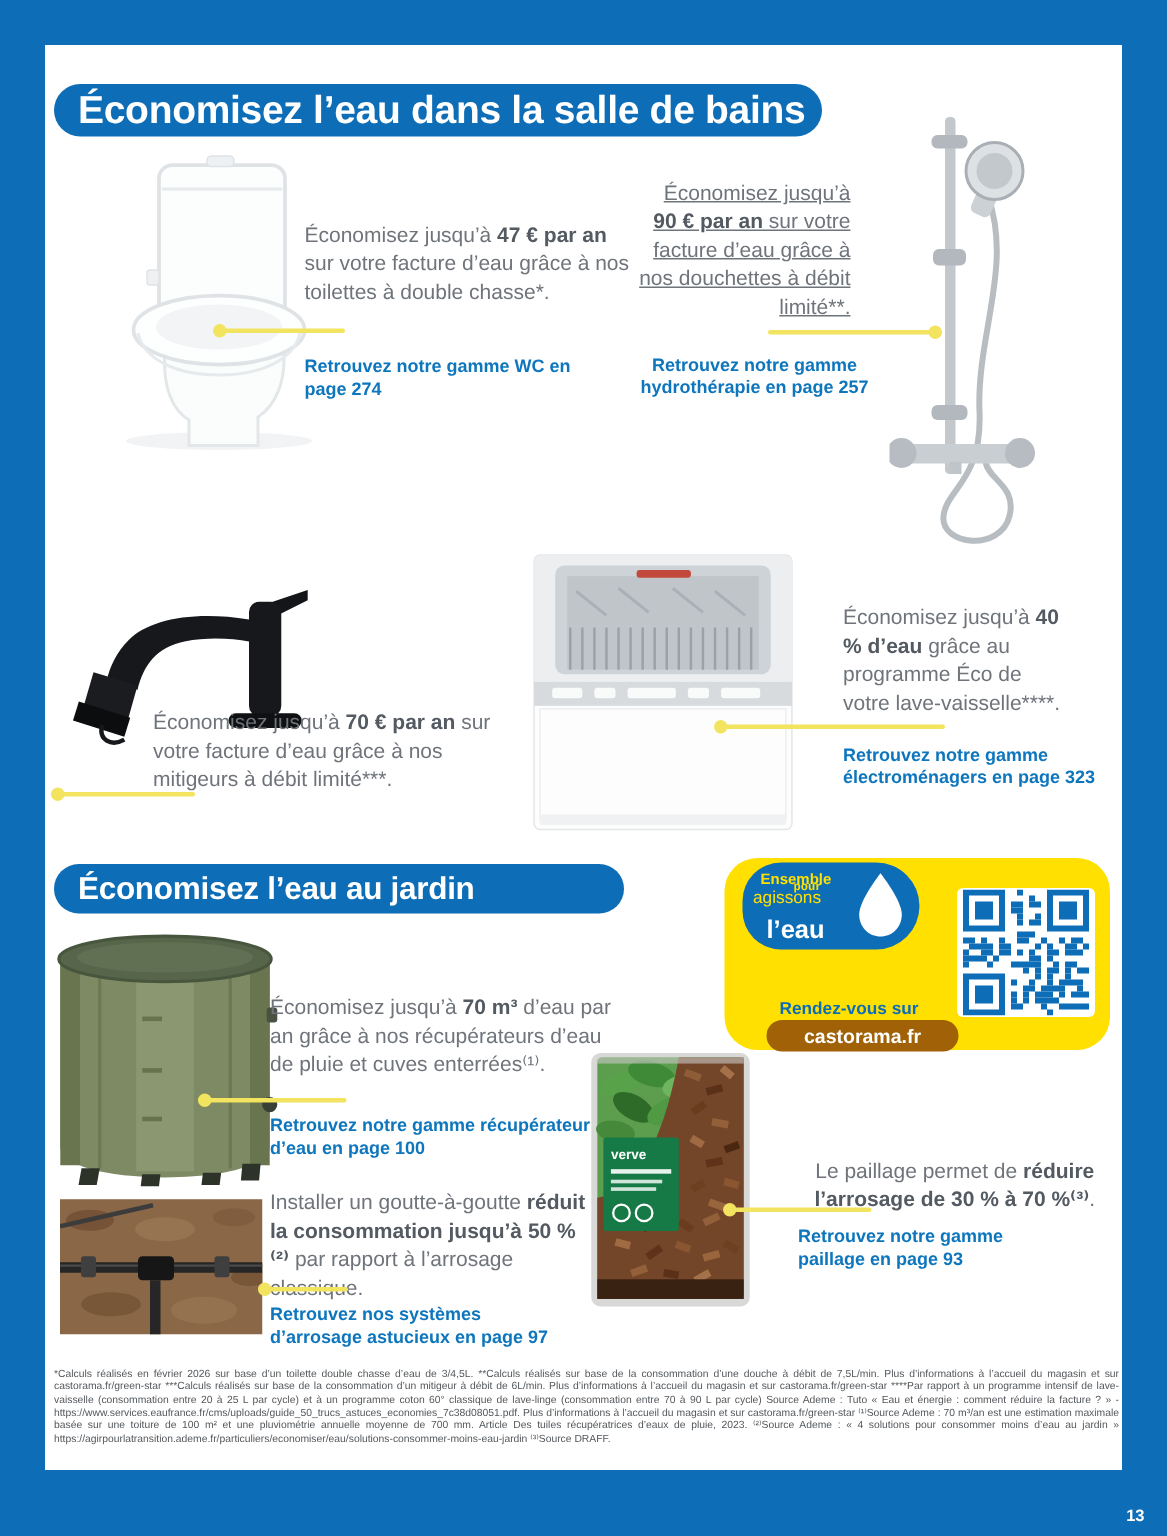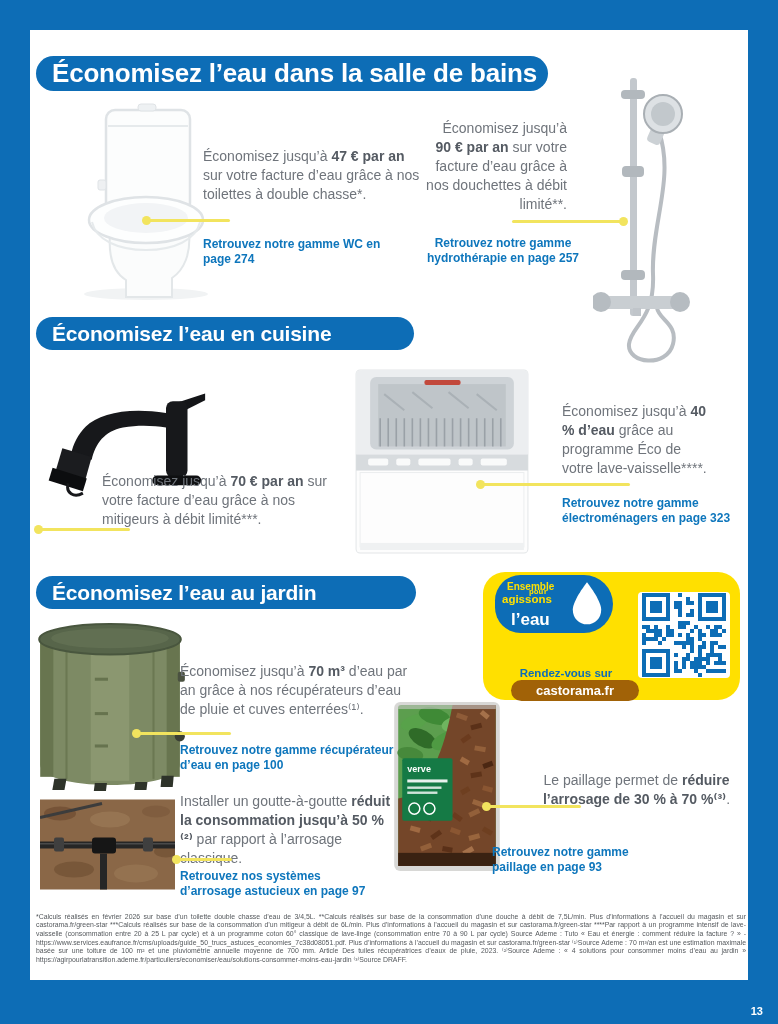--- a/index.html
+++ b/index.html
@@ -14,21 +14,21 @@
   .link{position:absolute;display:block;color:#0e76bc;font-weight:bold;font-size:12px;line-height:15px;
         text-decoration:none;cursor:pointer;}
   .callout{position:absolute;height:3px;background:#f2e45e;border-radius:2px;}
   .callout .dot{position:absolute;width:9px;height:9px;border-radius:50%;background:#f2e45e;top:-3px;}
   .dot-left .dot{left:-4px;} .dot-right .dot{right:-4px;}
   .art{position:absolute;}
   
   .promo-box{position:absolute;left:483px;top:572px;width:257px;height:128px;background:#ffe000;border-radius:22px;}
   .badge{position:absolute;left:12px;top:3px;width:118px;height:58px;background:#0d6db6;border-radius:30px 34px 34px 30px;}
   .badge .l1{position:absolute;left:12px;top:6px;color:#ffe000;font-weight:bold;font-size:10px;}
-  .badge .l2{position:absolute;left:7px;top:18px;color:#ffe000;font-weight:bold;font-size:11.5px;}
+  .badge .l2{position:absolute;left:7px;top:18px;color:#ffe000;font-weight:normal;font-size:11.5px;}
   .badge .l3{position:absolute;left:34px;top:12px;color:#ffe000;font-weight:bold;font-size:8px;font-family:Liberation Mono, monospace;}
   .badge .l4{position:absolute;left:16px;top:35px;color:#ffffff;font-weight:bold;font-size:17px;}
   .badge .drop{position:absolute;left:74px;top:4px;}
   .promo-title{position:absolute;left:0;top:63px;width:166px;text-align:center;color:#0d6db6;
                font-weight:bold;font-size:13.5px;line-height:15px;}
   .promo-sub{position:absolute;left:0;top:95px;width:166px;text-align:center;color:#0d6db6;
              font-weight:bold;font-size:11.5px;}
   .site-pill{position:absolute;left:28px;top:108px;width:128px;height:21px;background:#a16207;border-radius:11px;
              color:#fff;font-weight:bold;font-size:13px;line-height:21px;text-align:center;cursor:pointer;}
   .qr-tile{position:absolute;left:155px;top:20px;width:92px;height:86px;background:#ffffff;border-radius:4px;}
@@ -55,41 +55,40 @@
     <ellipse cx="98" cy="116" rx="42" ry="15" fill="#f2f4f6"></ellipse>
     <path d="M44 120 C48 138 70 148 98 148 C126 148 148 138 152 120" fill="none" stroke="#e6eaec" stroke-width="2"></path>
     <rect x="50" y="78" width="8" height="10" rx="2" fill="#eef0f2" stroke="#dfe3e6"></rect>
   </svg>
   <div class="callout dot-left" style="left:146px;top:219px;width:84px;">
       <i class="dot"></i>
     </div>
   <div class="promo" style="left:203px;top:147px;width:220px;"><span>Économisez jusqu’à </span><b>47 € par an</b><span> sur votre facture d’eau grâce à nos toilettes à double chasse*.</span></div>
   <a class="link" style="left:203px;top:237px;width:178px;">Retrouvez notre gamme WC en page 274</a>
 
-  <div class="promo ta-r" style="left:425px;top:119px;width:142px;"><span>Économisez jusqu’à </span><b>90 € par an</b><span> sur votre facture d’eau grâce à nos douchettes à débit limité**.</span></div>
+  <div class="promo ta-r" style="left:425px;top:119px;width:142px;text-decoration:underline;"><span>Économisez jusqu’à </span><b>90 € par an</b><span> sur votre facture d’eau grâce à nos douchettes à débit limité**.</span></div>
   <div class="callout dot-right" style="left:512px;top:220px;width:112px;">
       <i class="dot"></i>
     </div>
   <a class="link ta-c" style="left:418px;top:236px;width:170px;">Retrouvez notre gamme hydrothérapie en page 257</a>
   <svg class="art" style="left:593px;top:74px;" width="112" height="298" viewBox="0 0 112 298">
     <rect x="37" y="4" width="7" height="238" rx="3" fill="#c3c8cd"></rect>
     <rect x="28" y="16" width="24" height="9" rx="4" fill="#b2b8bd"></rect>
     <rect x="29" y="92" width="22" height="11" rx="4" fill="#b2b8bd"></rect>
     <rect x="28" y="196" width="24" height="10" rx="4" fill="#b2b8bd"></rect>
     <path d="M66 58 C82 104 58 150 60 200 C62 246 38 252 36 270 C34 290 74 294 80 270 C85 250 66 246 64 234" fill="none" stroke="#b8bdc2" stroke-width="4"></path>
     <rect x="56" y="52" width="14" height="18" rx="4" fill="#ccd1d5" transform="rotate(24 63 61)"></rect>
     <circle cx="70" cy="40" r="19" fill="#dde1e4" stroke="#a9afb4" stroke-width="2"></circle>
     <circle cx="70" cy="40" r="12" fill="#c2c8cc"></circle>
     <rect x="4" y="222" width="86" height="13" rx="6" fill="#c9ced2"></rect>
     <circle cx="8" cy="228" r="10" fill="#b6bcc1"></circle>
     <circle cx="87" cy="228" r="10" fill="#b6bcc1"></circle>
     <rect x="40" y="234" width="8" height="8" fill="#c0c5ca"></rect>
   </svg>
 
-  <div class="banner" style="left:36px;top:317px;width:378px;height:33px;line-height:33px;font-size:21px;">Économisez l’eau en cuisine</div>
 
   <svg class="art" style="left:38px;top:366px;" width="168" height="132" viewBox="0 0 170 135">
     <polygon points="134,40 170,28 170,35 140,50" fill="#141518"></polygon>
     <rect x="130" y="36" width="22" height="78" rx="7" fill="#17181b"></rect>
     <rect x="116" y="112" width="50" height="10" rx="5" fill="#0f1012"></rect>
     <path d="M130 48 C92 42 62 48 48 62 C40 70 35 80 33 90 L54 96 C58 79 67 67 86 63 C102 60 118 61 130 63 Z" fill="#17181b"></path>
     <polygon points="24,84 54,93 47,118 17,108" fill="#1b1c1f"></polygon>
     <polygon points="14,104 49,115 45,128 10,117" fill="#0c0d0f"></polygon>
     <path d="M30 120 C27 130 36 135 45 130" fill="none" stroke="#17181b" stroke-width="3"></path>
   </svg>
@@ -357,18 +356,18 @@
     <rect x="13" y="89" width="30" height="2.4" fill="#ffffff" opacity="0.8"></rect>
     <circle cx="20" cy="106" r="5.5" fill="none" stroke="#ffffff" stroke-width="1.5"></circle>
     <circle cx="35" cy="106" r="5.5" fill="none" stroke="#ffffff" stroke-width="1.5"></circle>
     <rect x="4" y="150" width="97" height="13" fill="#3a2212"></rect>
     <rect x="4" y="3" width="97" height="4" fill="#c9cac8" opacity="0.6"></rect>
   </svg>
   <div class="callout dot-left" style="left:486px;top:805px;width:95px;">
       <i class="dot"></i>
     </div>
   <div class="promo" style="left:524px;top:771px;width:225px;text-align:center;"><span>Le paillage permet de </span><b>réduire l’arrosage de 30 % à 70 %⁽³⁾</b><span>.</span></div>
-  <a class="link" style="left:492px;top:817px;width:175px;margin-top:28px;">Retrouvez notre gamme paillage en page 93</a>
+  <a class="link" style="left:532px;top:817px;width:175px;">Retrouvez notre gamme paillage en page 93</a>
 
   <p class="footer">*Calculs réalisés en février 2026 sur base d’un toilette double chasse d’eau de 3/4,5L. **Calculs réalisés sur base de la consommation d’une douche à débit de 7,5L/min. Plus d’informations à l’accueil du magasin et sur castorama.fr/green-star ***Calculs réalisés sur base de la consommation d’un mitigeur à débit de 6L/min. Plus d’informations à l’accueil du magasin et sur castorama.fr/green-star ****Par rapport à un programme intensif de lave-vaisselle (consommation entre 20 à 25 L par cycle) et à un programme coton 60° classique de lave-linge (consommation entre 70 à 90 L par cycle) Source Ademe : Tuto « Eau et énergie : comment réduire la facture ? » - https://www.services.eaufrance.fr/cms/uploads/guide_50_trucs_astuces_economies_7c38d08051.pdf. Plus d’informations à l’accueil du magasin et sur castorama.fr/green-star ⁽¹⁾Source Ademe : 70 m³/an est une estimation maximale basée sur une toiture de 100 m² et une pluviométrie annuelle moyenne de 700 mm. Article Des tuiles récupératrices d’eaux de pluie, 2023. ⁽²⁾Source Ademe : « 4 solutions pour consommer moins d’eau au jardin » https://agirpourlatransition.ademe.fr/particuliers/economiser/eau/solutions-consommer-moins-eau-jardin ⁽³⁾Source DRAFF.</p>
 
   <div class="page-number">13</div>
 </div>
 
 </body></html>

